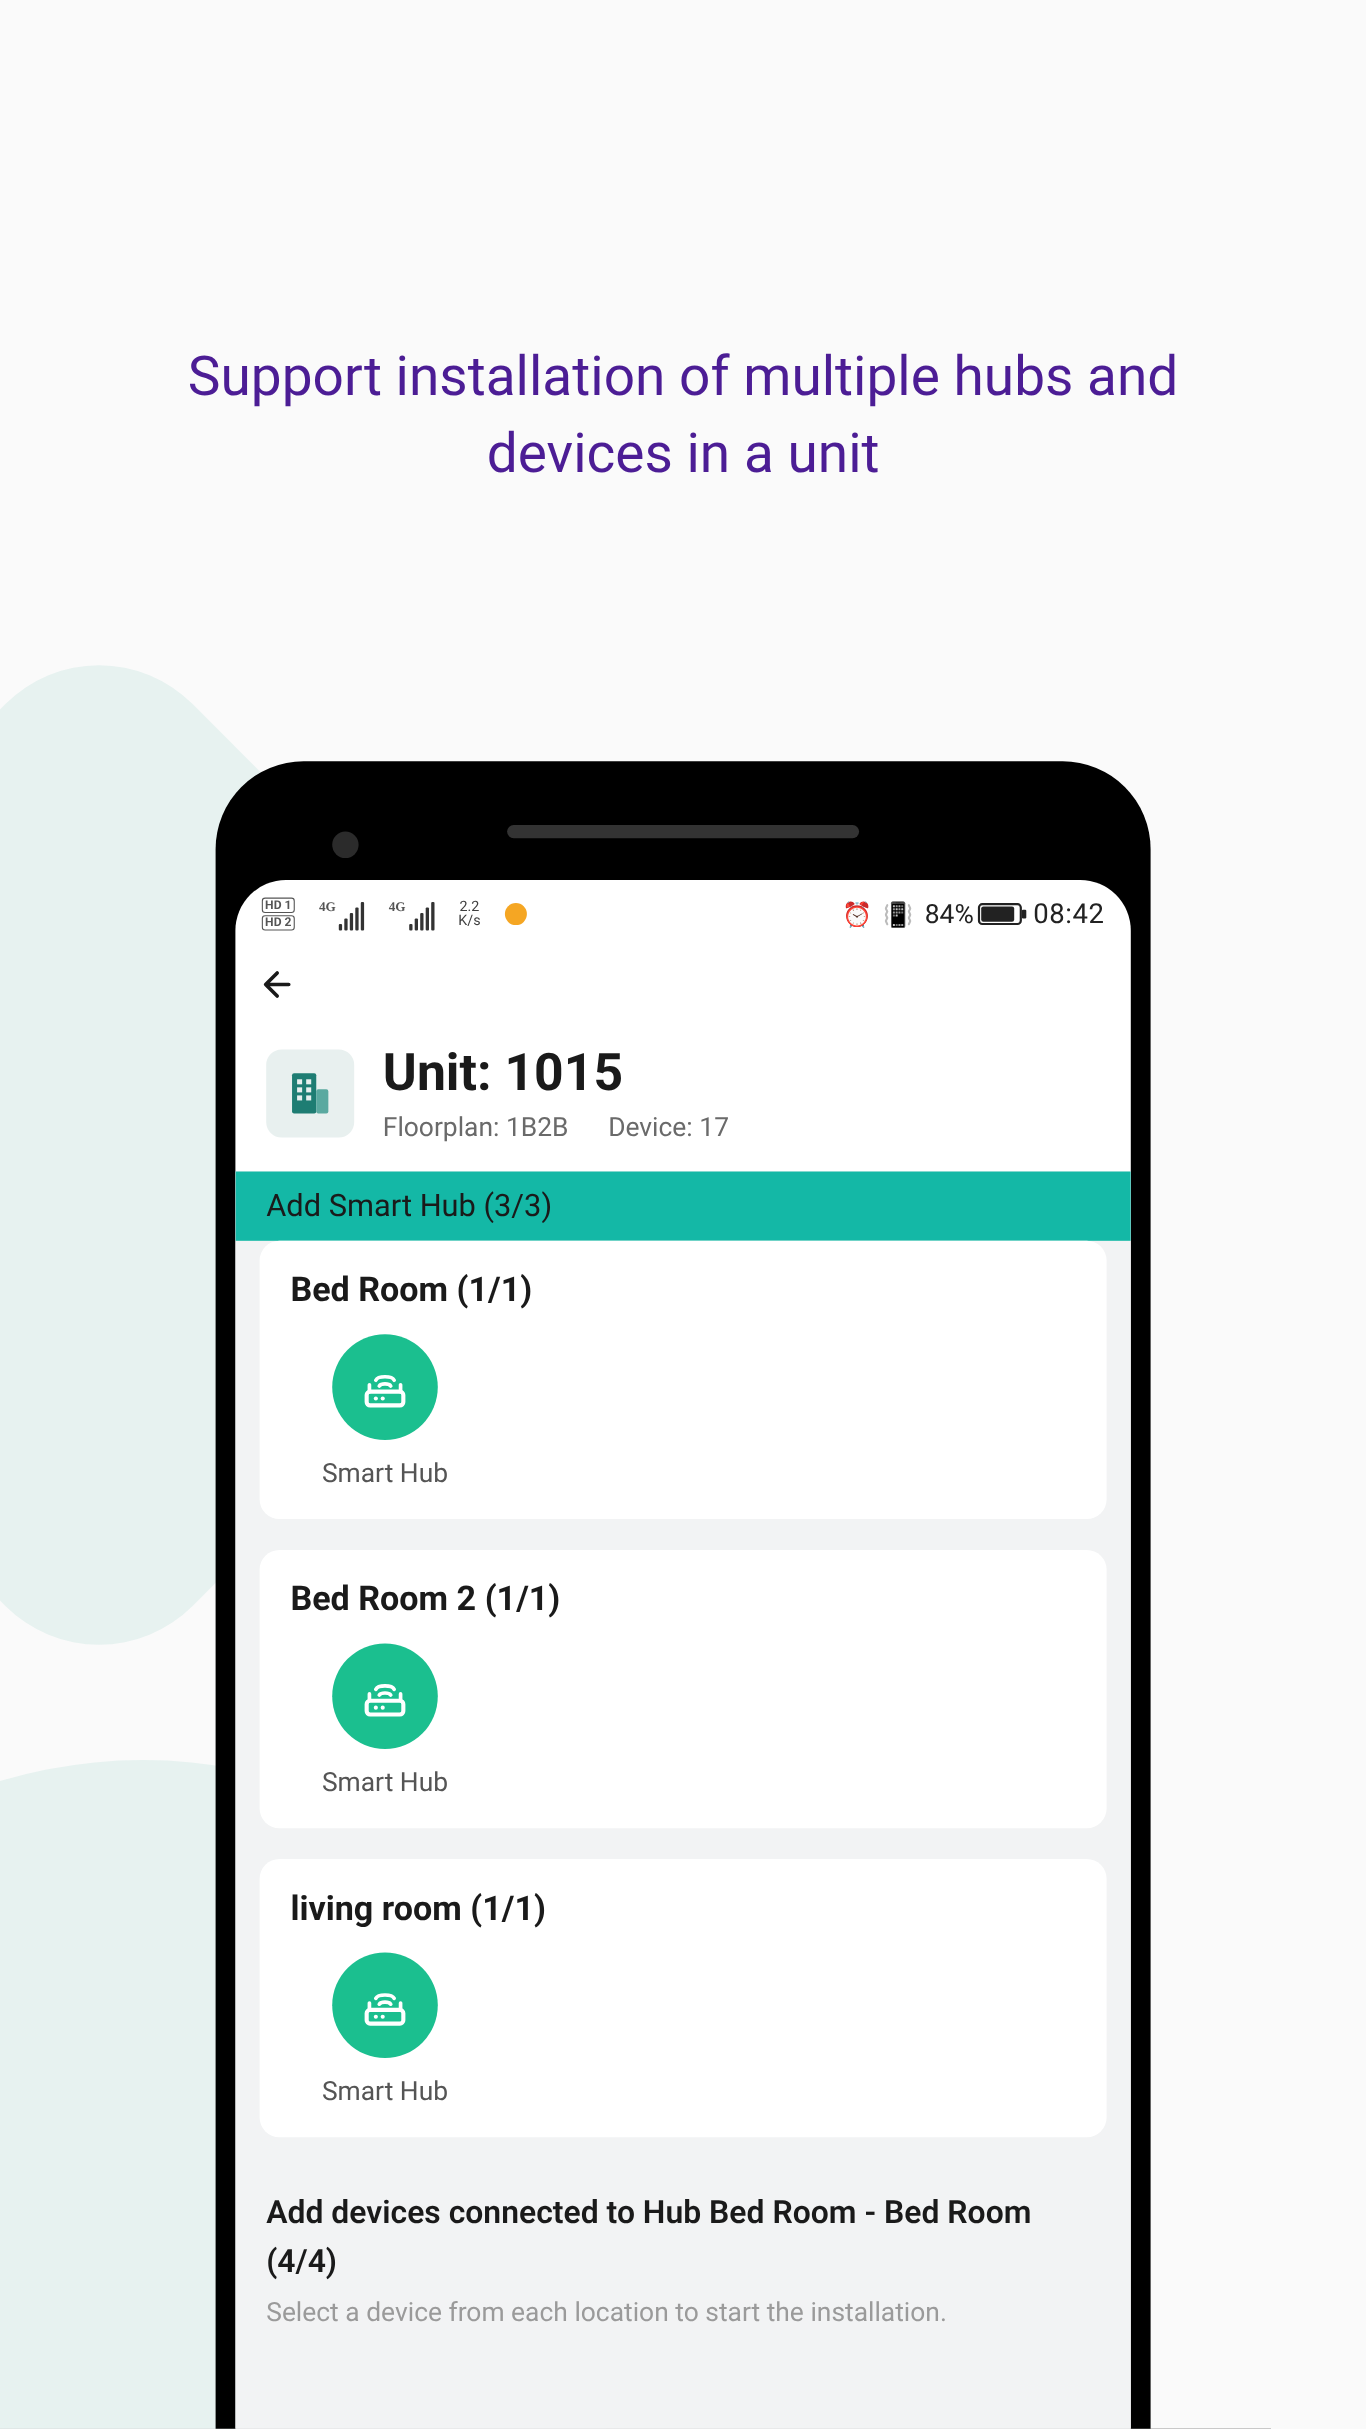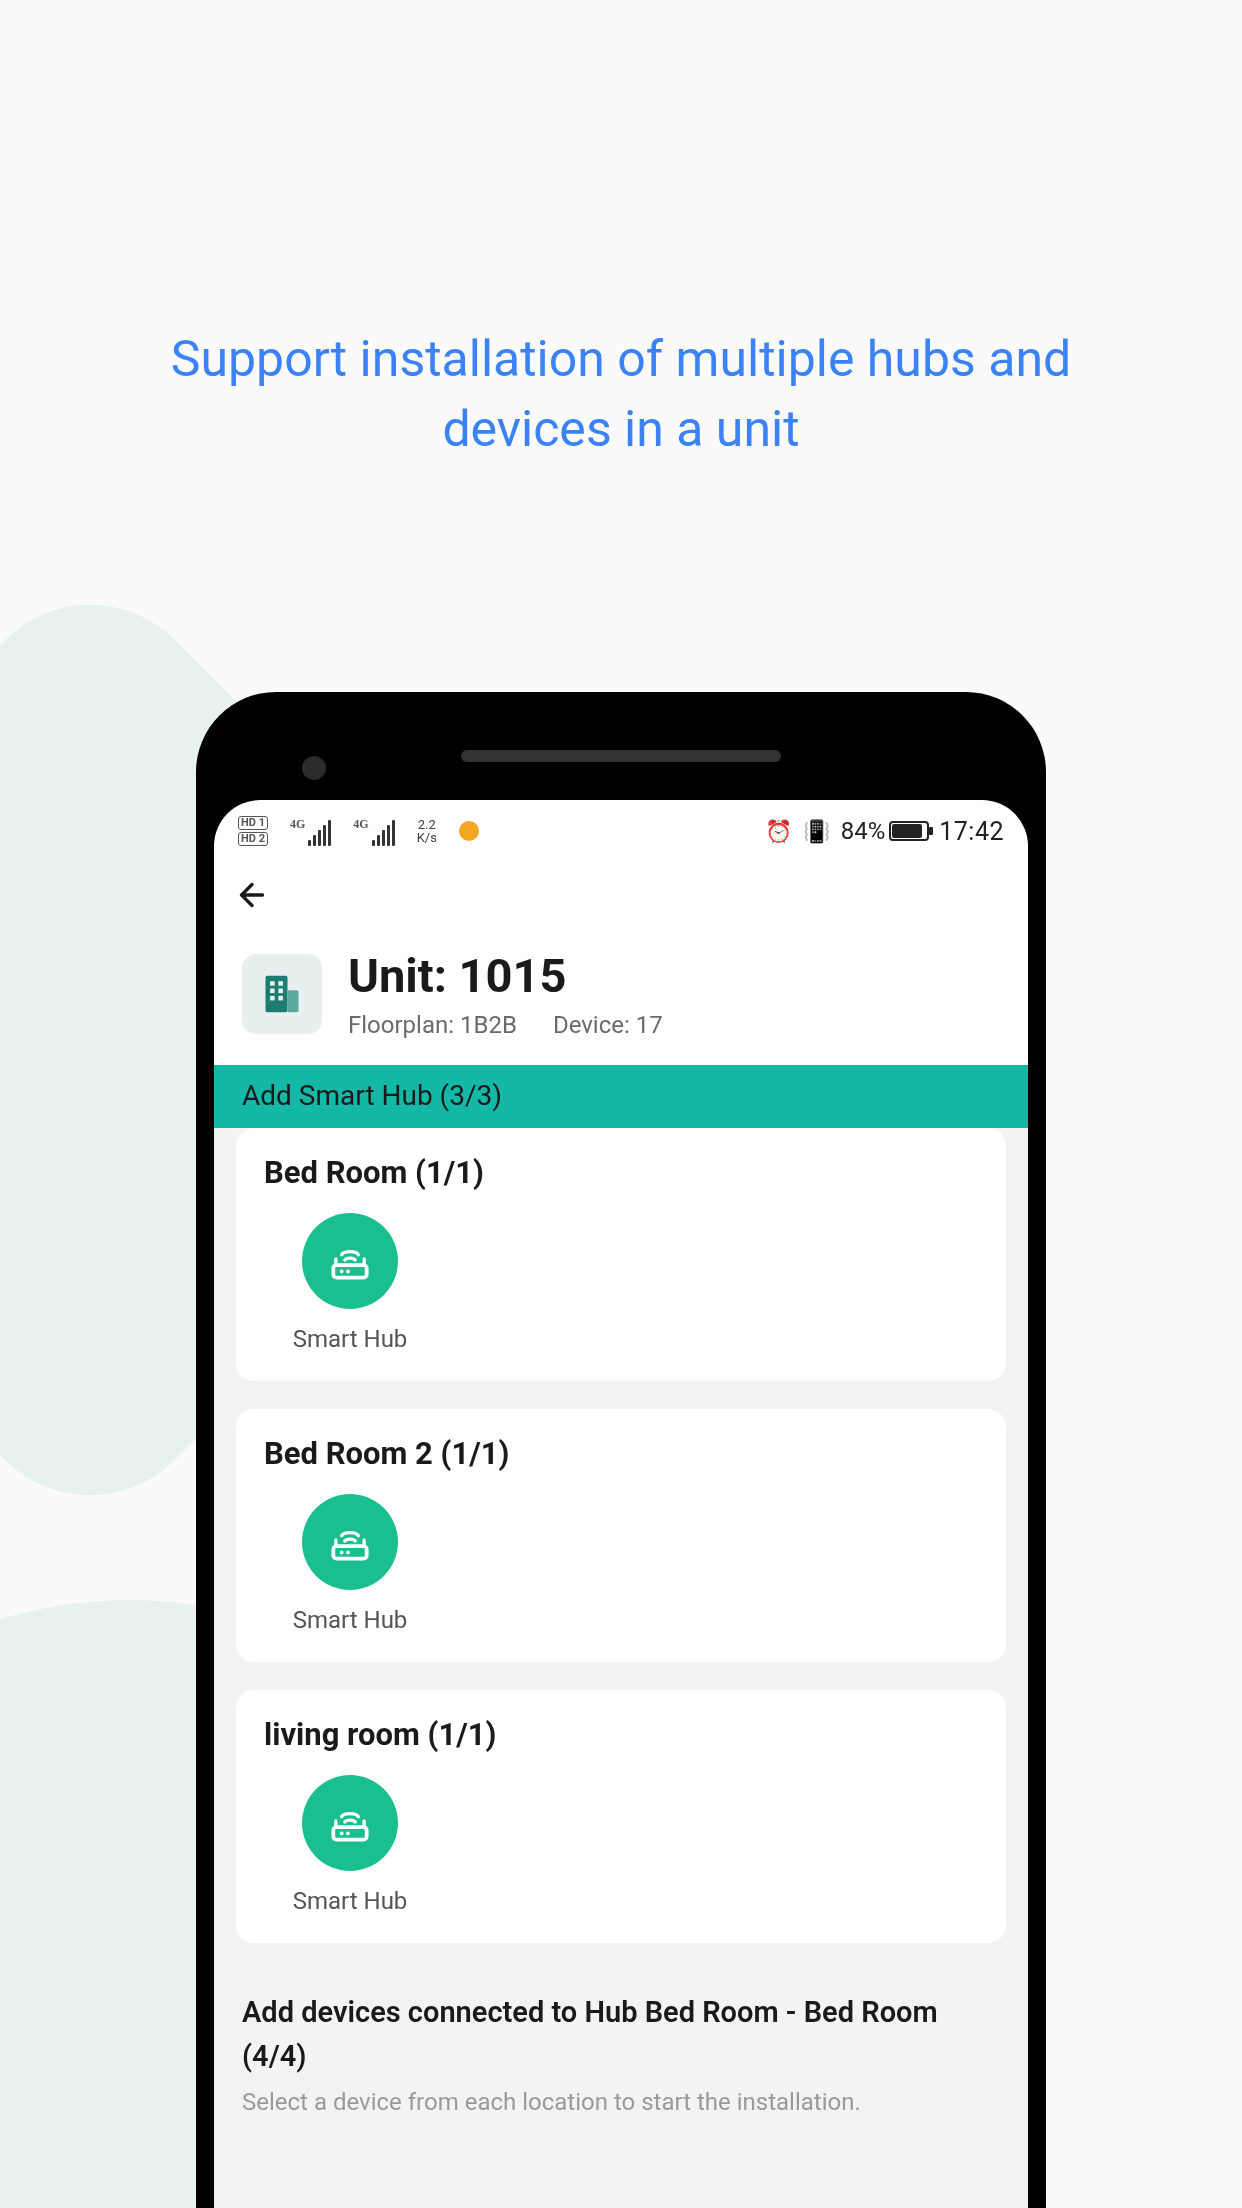--- a/index.html
+++ b/index.html
@@ -41,24 +41,24 @@
     padding-left: 120px;
     padding-right: 120px;
   }
   .marketing-title {
     font-size: 76px;
     font-weight: 700;
     color: #333333;
     letter-spacing: -1px;
   }
   .marketing-subtitle {
-    margin-top: 44px;
+    margin-top: 28px;
     font-size: 50px;
     font-weight: 400;
-    color: #3b82f6;
+    color: #4c1d95;
     line-height: 1.4;
   }
 
   .phone-frame {
     position: absolute;
     z-index: 3;
     left: 50%;
     transform: translateX(-50%);
     top: 692px;
     width: 850px;
@@ -286,21 +286,21 @@
       </div>
       <div class="status-right">
         <span class="alarm-icon"></span>
         <span class="vibrate-icon"></span>
         <div class="battery-wrap">
           <span class="battery-pct">84%</span>
           <span class="battery-icon">
               <span class="battery-fill"></span>
             </span>
         </div>
-        <span class="clock">17:42</span>
+        <span class="clock">08:42</span>
       </div>
     </div>
 
     <div class="nav-bar">
       <div class="back-arrow">
         <svg width="36" height="36" viewBox="0 0 24 24" fill="none">
           <path d="M19 12H5M5 12L12 5M5 12L12 19" stroke="#1a1a1a" stroke-width="2.2" stroke-linecap="round" stroke-linejoin="round"></path>
         </svg>
       </div>
     </div>

